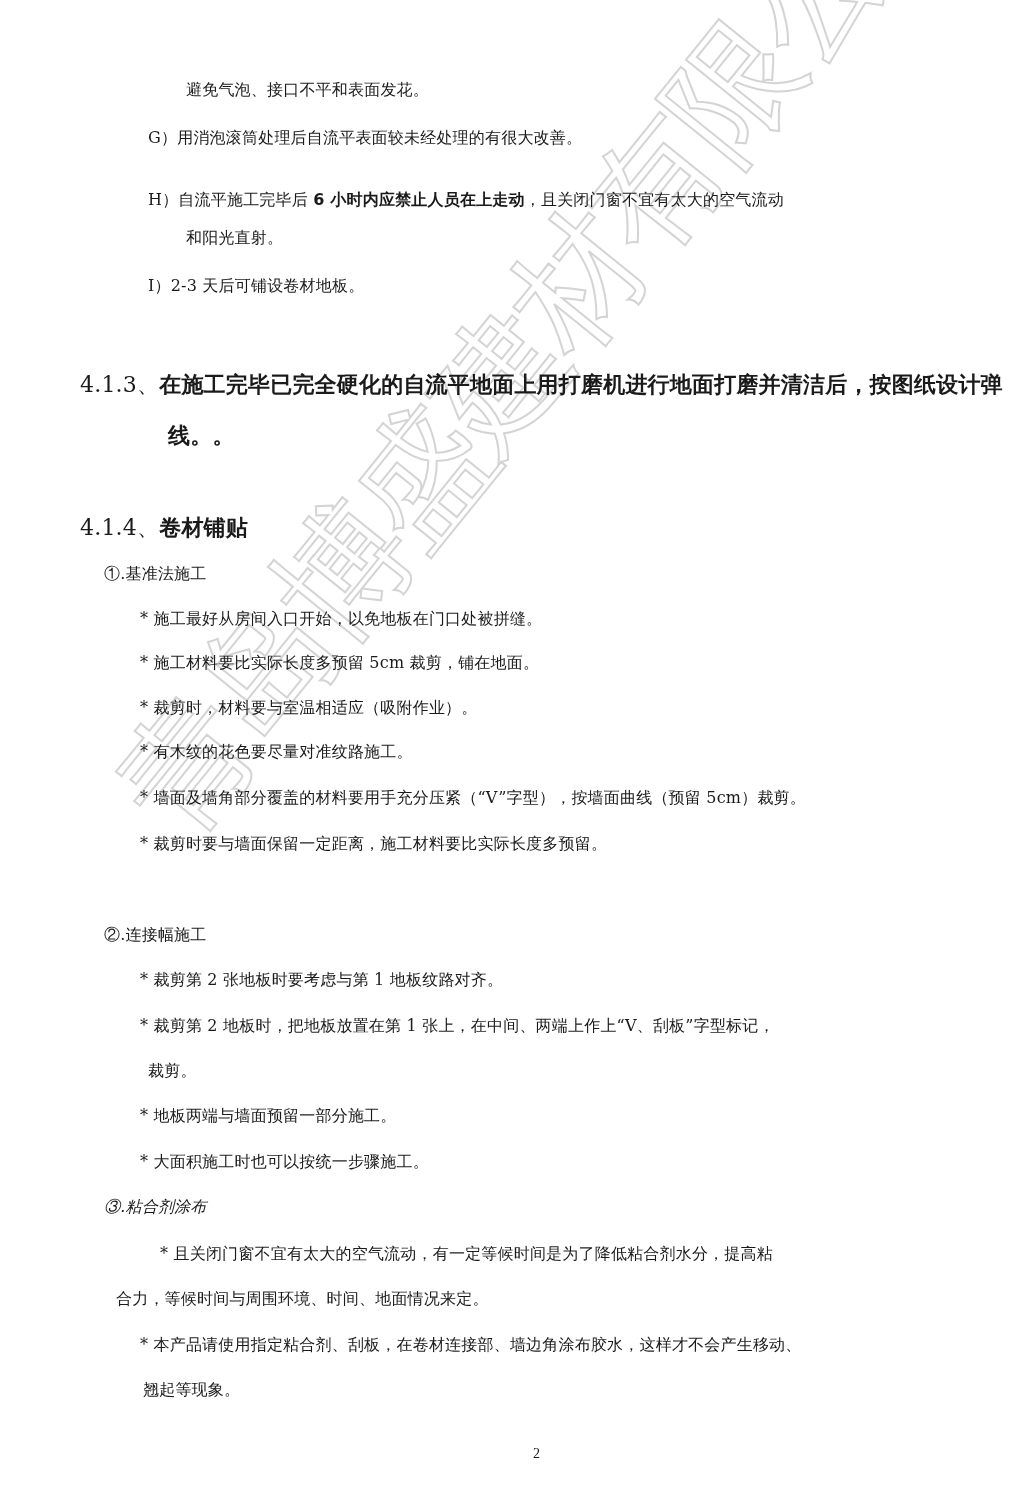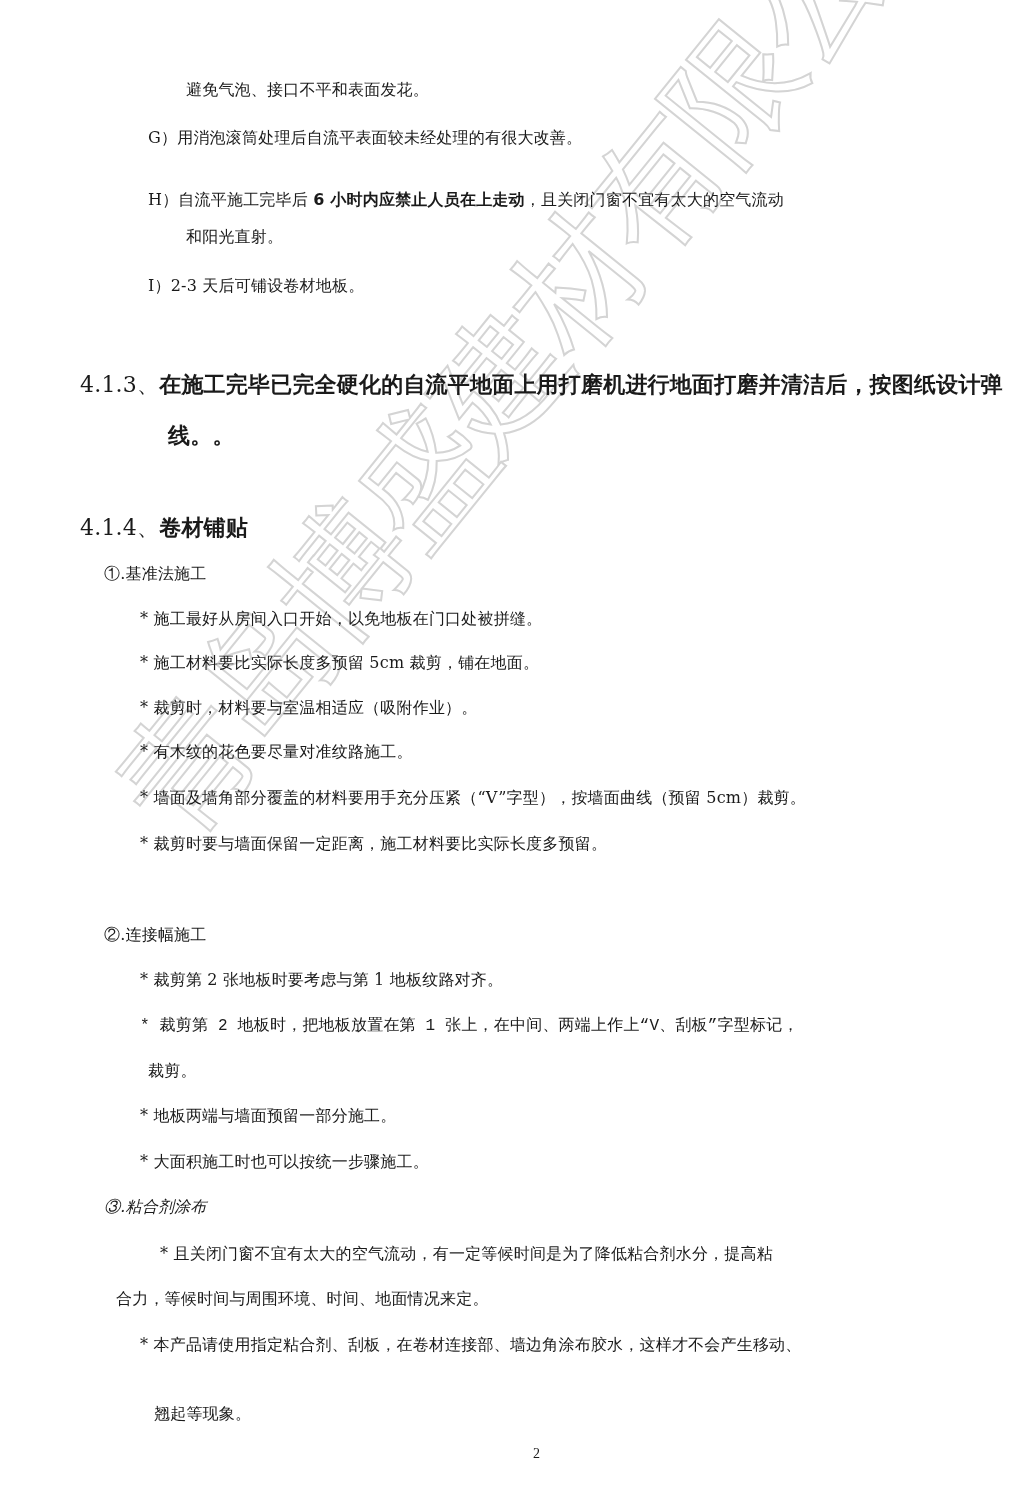--- a/index.html
+++ b/index.html
@@ -37,21 +37,21 @@
 
   <div class="watermark">青岛博盛建材有限公司</div>
 
   <div class="content">
 
     <div class="line" style="left:186px; top:78px;">避免气泡、接口不平和表面发花。</div>
     <div class="line" style="left:148px; top:126px;">G）用消泡滚筒处理后自流平表面较未经处理的有很大改善。</div>
     <div class="line" style="left:148px; top:176px;margin-top:12px;">
       <span>H）自流平施工完毕后 </span><span class="bold">6 小时内应禁止人员在上走动</span><span>，且关闭门窗不宜有太大的空气流动</span>
     </div>
-    <div class="line" style="left:186px; top:226px;font-family:Liberation Mono, monospace;">和阳光直射。</div>
+    <div class="line" style="left:186px; top:226px;">和阳光直射。</div>
     <div class="line" style="left:148px; top:274px;text-align:center;">I）2-3 天后可铺设卷材地板。</div>
 
     <div class="line heading" style="left:80px; top:373px;">
       <span>4.1.3、</span><span class="bold">在施工完毕已完全硬化的自流平地面上用打磨机进行地面打磨并清洁后，按图纸设计弹</span>
     </div>
     <div class="line heading bold" style="left:168px; top:424px;">线。。</div>
 
     <div class="line heading" style="left:80px; top:516px;">
       <span>4.1.4、</span><span class="bold">卷材铺贴</span>
     </div>
@@ -59,27 +59,27 @@
     <div class="line" style="left:104px; top:562px;">①.基准法施工</div>
     <div class="line" style="left:140px; top:607px;text-align:center;">* 施工最好从房间入口开始，以免地板在门口处被拼缝。</div>
     <div class="line" style="left:140px; top:651px;">* 施工材料要比实际长度多预留 5cm 裁剪，铺在地面。</div>
     <div class="line" style="left:140px; top:696px;">* 裁剪时，材料要与室温相适应（吸附作业）。</div>
     <div class="line" style="left:140px; top:740px;">* 有木纹的花色要尽量对准纹路施工。</div>
     <div class="line" style="left:140px; top:786px;">* 墙面及墙角部分覆盖的材料要用手充分压紧（“V”字型），按墙面曲线（预留 5cm）裁剪。</div>
     <div class="line" style="left:140px; top:832px;">* 裁剪时要与墙面保留一定距离，施工材料要比实际长度多预留。</div>
 
     <div class="line" style="left:104px; top:923px;">②.连接幅施工</div>
     <div class="line" style="left:140px; top:968px;">* 裁剪第 2 张地板时要考虑与第 1 地板纹路对齐。</div>
-    <div class="line" style="left:140px; top:1014px;font-family:Liberation Mono, monospace;">* 裁剪第 2 地板时，把地板放置在第 1 张上，在中间、两端上作上“V、刮板”字型标记，</div>
+    <div class="line" style="left:140px; top:1014px;">* 裁剪第 2 地板时，把地板放置在第 1 张上，在中间、两端上作上“V、刮板”字型标记，</div>
     <div class="line" style="left:148px; top:1059px;">裁剪。</div>
     <div class="line" style="left:140px; top:1104px;">* 地板两端与墙面预留一部分施工。</div>
     <div class="line" style="left:140px; top:1150px;">* 大面积施工时也可以按统一步骤施工。</div>
 
     <div class="line" style="left:104px; top:1195px;font-style:italic;">③.粘合剂涂布</div>
     <div class="line" style="left:160px; top:1242px;">* 且关闭门窗不宜有太大的空气流动，有一定等候时间是为了降低粘合剂水分，提高粘</div>
     <div class="line" style="left:116px; top:1287px;">合力，等候时间与周围环境、时间、地面情况来定。</div>
     <div class="line" style="left:140px; top:1333px;">* 本产品请使用指定粘合剂、刮板，在卷材连接部、墙边角涂布胶水，这样才不会产生移动、</div>
-    <div class="line" style="left:154px; top:1378px;margin-top:24px;">翘起等现象。</div>
+    <div class="line" style="left:143px; top:1378px;">翘起等现象。</div>
 
   </div>
 
   <div class="page-number">2</div>
 </div>
 
 </body></html>

